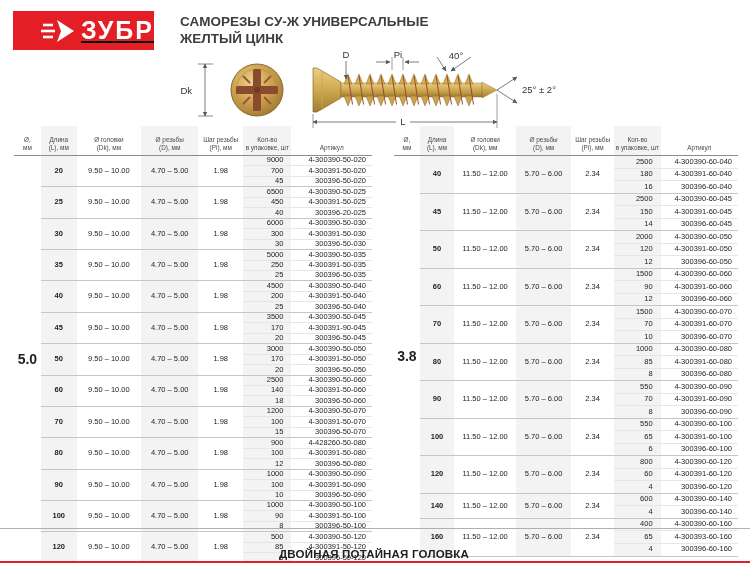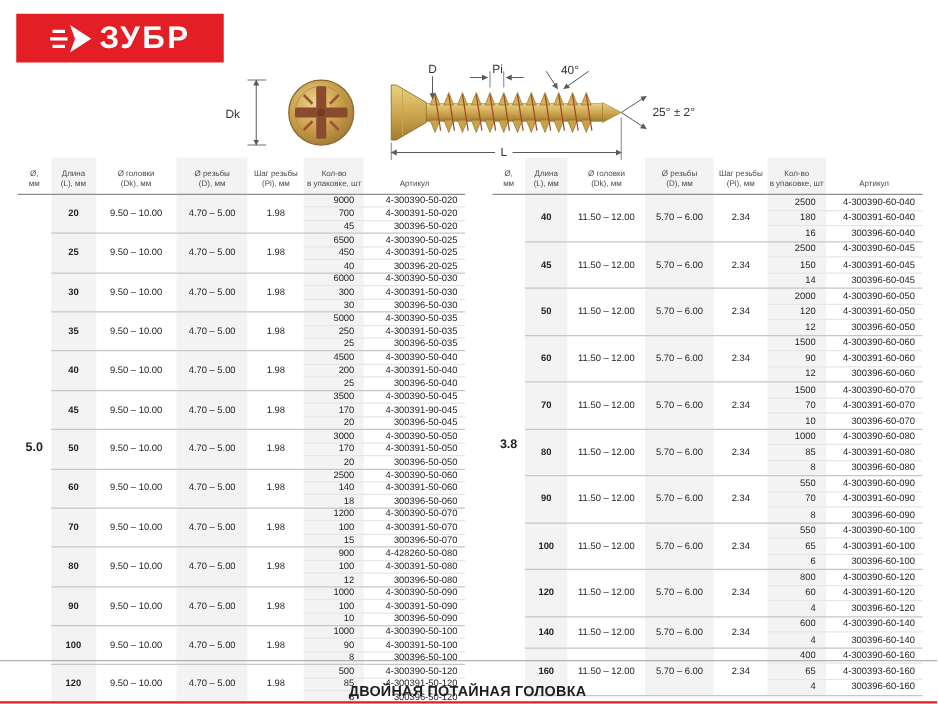--- a/index.html
+++ b/index.html
@@ -1,21 +1,21 @@
 <!DOCTYPE html>
 <html><head>
 <meta charset="utf-8">
 <style>
   html,body{margin:0;padding:0;background:#fff;}
   body{font-family:"Liberation Sans",sans-serif;}
   #page{position:relative;width:750px;height:563px;background:#fff;overflow:hidden;}
 
   
-  .logo-box{position:absolute;left:13px;top:11px;width:166px;height:39px;background:#e31e24;
-    display:flex;align-items:center;justify-content:center;gap:6px;}
+  .logo-box{position:absolute;left:13px;top:11px;width:141px;height:39px;background:#e31e24;
+    display:flex;align-items:center;justify-content:flex-end;gap:6px;text-decoration:underline;}
   .logo-text{color:#fff;font-weight:bold;font-size:25px;letter-spacing:2px;line-height:1;}
   .title{position:absolute;left:180px;top:13px;color:#3d3d3d;font-weight:bold;font-size:13.5px;line-height:17px;}
 
   
   .diagram{position:absolute;left:150px;top:48px;width:450px;height:85px;}
   .diagram text{font-family:"Liberation Sans",sans-serif;font-size:9.5px;fill:#333;}
 
   
   .spec-wrap{position:absolute;top:126px;height:402px;}
   .spec-left{left:14px;width:358px;}
@@ -23,21 +23,21 @@
   table.spec{width:100%;border-collapse:collapse;table-layout:fixed;font-size:7.5px;color:#222;}
   table.spec col.shade{background:#f3f3f3;}
   table.spec th{font-size:6.4px;font-weight:normal;color:#4a4a4a;vertical-align:bottom;
     padding:2px 0 3px;border-bottom:1px solid #8c8c8c;height:24px;line-height:8px;text-align:center;}
   table.spec tbody td{height:var(--rh);line-height:8.5px;text-align:center;vertical-align:middle;padding:0;}
   table.spec td.qty{text-align:right;padding-right:8px;border-bottom:1px solid #e6e6e6;}
   table.spec td.art{text-align:right;padding-right:6px;border-bottom:1px solid #e6e6e6;}
   table.spec td.len{font-weight:bold;}
   table.spec td.gcell{border-bottom:1px solid #c6c6c6;}
   table.spec tr.group-last td{border-bottom:1px solid #c6c6c6;}
-  table.spec td.diam{font-weight:bold;font-size:10px;border-bottom:none;background:#fff;}
+  table.spec td.diam{font-weight:bold;font-size:14px;border-bottom:none;background:#fff;}
 
   
   .footer-rule{position:absolute;left:0;top:528px;width:750px;height:1px;background:#b0b0b0;}
   .footer{position:absolute;left:0;top:529px;width:750px;height:31px;display:flex;align-items:flex-end;}
   .footer-item{flex:1;display:flex;align-items:center;justify-content:center;
     font-weight:bold;font-size:11.5px;color:#1e1e1e;letter-spacing:0.2px;}
   .footer-sep{width:1px;background:#bbb;margin:6px 0;}
   .bottom-bar{position:absolute;left:0;bottom:0;width:750px;height:2px;background:#e31e24;}
 </style>
 </head>
@@ -46,20 +46,24 @@
 <div id="page">
 
   <div class="logo-box">
     <svg width="34" height="28" viewBox="0 0 34 28">
       <line x1="2" y1="8" x2="12" y2="8" stroke="#fff" stroke-width="2.6"></line>
       <line x1="0" y1="14" x2="14" y2="14" stroke="#fff" stroke-width="2.6"></line>
       <line x1="2" y1="20" x2="12" y2="20" stroke="#fff" stroke-width="2.6"></line>
       <polygon points="16,3 33,14 16,25 20,14" fill="#fff"></polygon>
     </svg>
     <span class="logo-text">ЗУБР</span>
+  </div>
+  <div class="title">
+    <div>САМОРЕЗЫ СУ-Ж УНИВЕРСАЛЬНЫЕ</div>
+    <div>ЖЕЛТЫЙ ЦИНК</div>
   </div>
 
   <svg class="diagram" viewBox="0 0 450 85">
     <defs>
       <marker id="arr" markerWidth="7" markerHeight="7" refX="5.5" refY="3" orient="auto-start-reverse">
         <path d="M0,0 L6,3 L0,6 z" fill="#5a5a5a"></path>
       </marker>
       <radialGradient id="goldR" cx="40%" cy="35%" r="75%">
         <stop offset="0%" stop-color="#ecd28a"></stop>
         <stop offset="55%" stop-color="#c89d4a"></stop>

